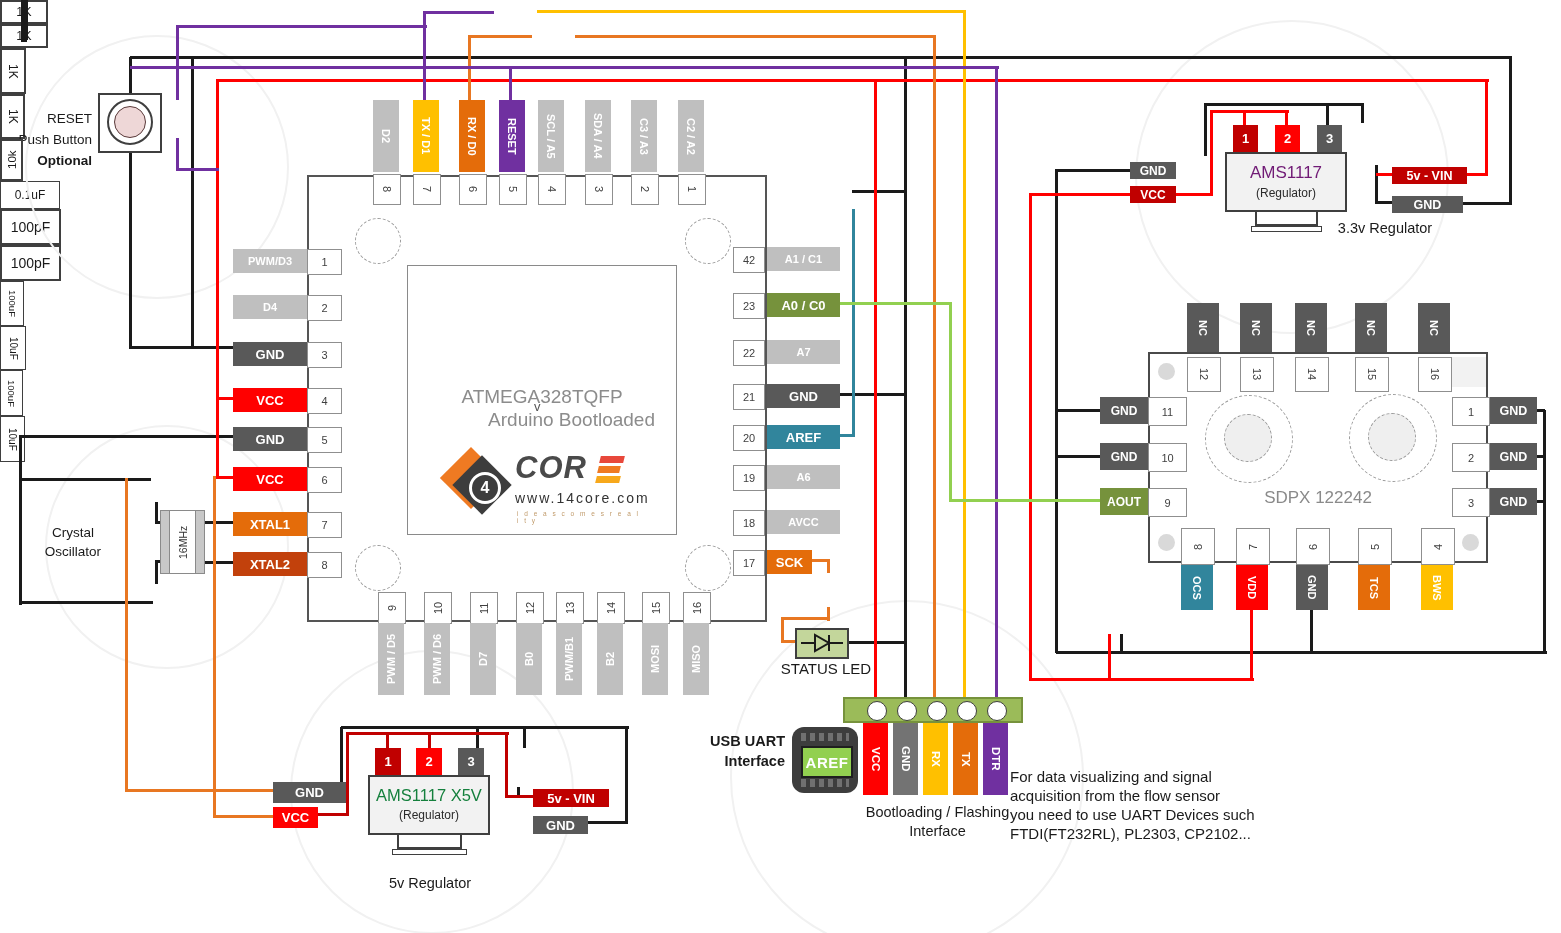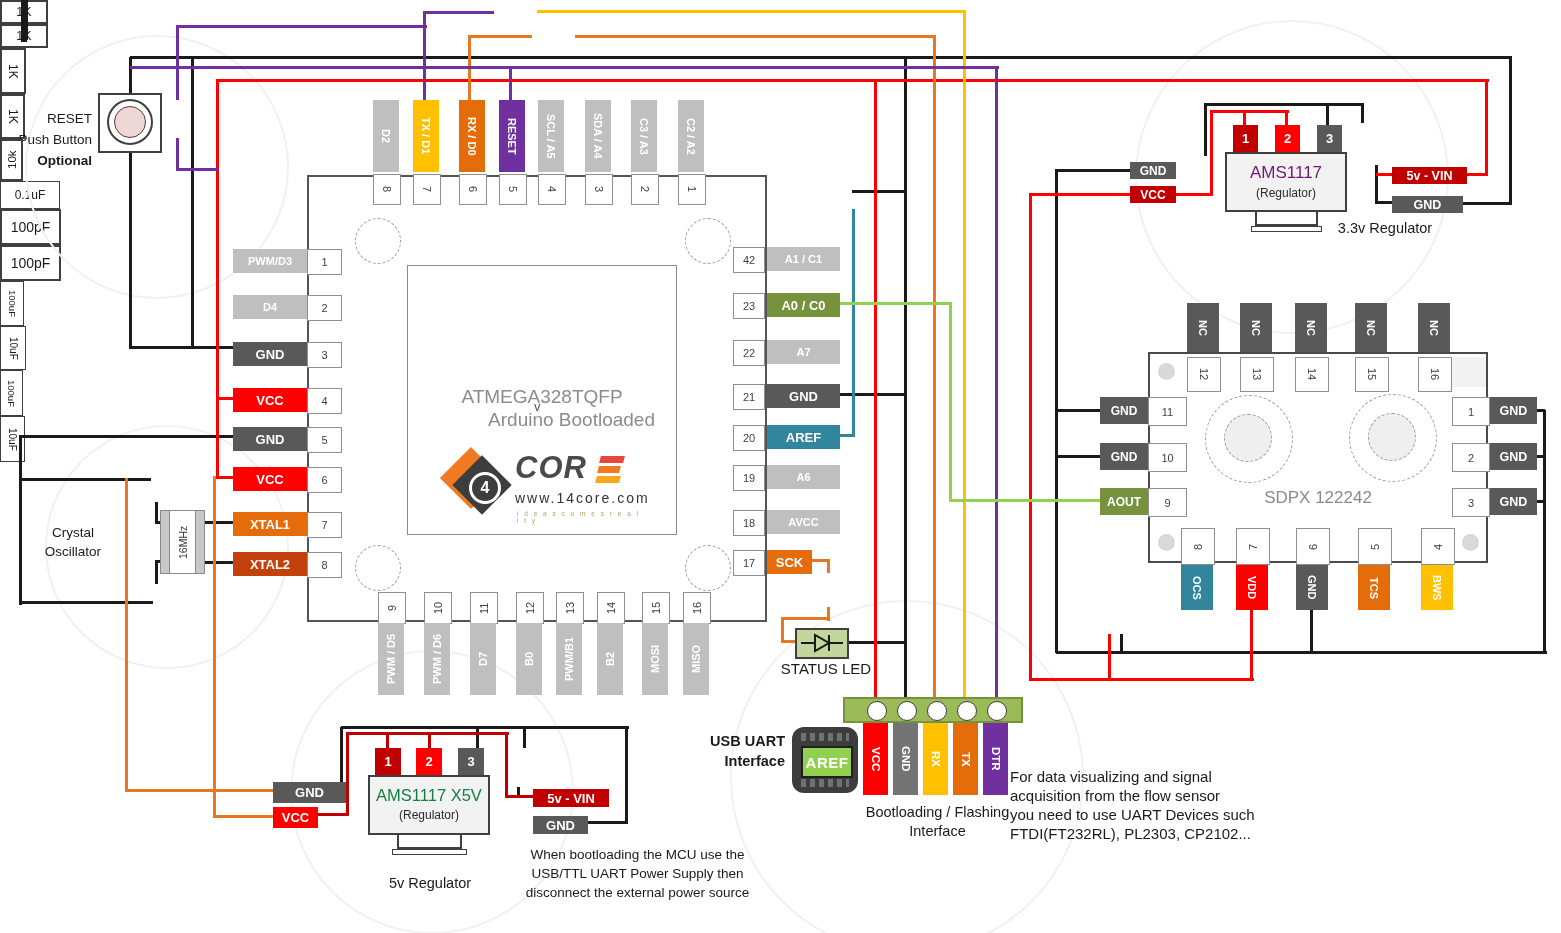--- a/index.html
+++ b/index.html
@@ -300,25 +300,20 @@
   <div class="txt" style="left:850px;top:803px;width:175px;text-align:center;font-size:14.5px;line-height:19px;">
     <div>Bootloading / Flashing</div>
     <div>Interface</div>
   </div>
   <div class="txt" style="left:1010px;top:728px;width:270px;text-align:left;font-size:15px;line-height:19px;margin-top:39px;">
     <div>For data visualizing and signal</div>
     <div>acquisition  from the flow sensor</div>
     <div>you need to use UART Devices such</div>
     <div>FTDI(FT232RL), PL2303, CP2102...</div>
   </div>
-  <div class="txt" style="left:500px;top:845px;width:275px;text-align:center;font-size:13.5px;line-height:19px;">
-    <div>When bootloading the MCU use the</div>
-    <div>USB/TTL UART Power Supply then</div>
-    <div>disconnect the external power source</div>
-  </div>
 
   <div class="pin box" style="left:273px;top:782px;width:73px;height:21px;background:#595959;font-size:13px;">
        <span>GND</span>
     </div>
   <div class="pin box" style="left:273px;top:807px;width:45px;height:21px;background:#ff0000;font-size:13px;">
        <span>VCC</span>
     </div>
   <div class="comp vert" style="left:336px;top:778px;width:22px;height:43px;border-width:1.5px;font-size:9.5px;">
 
     <span>100uF</span>

